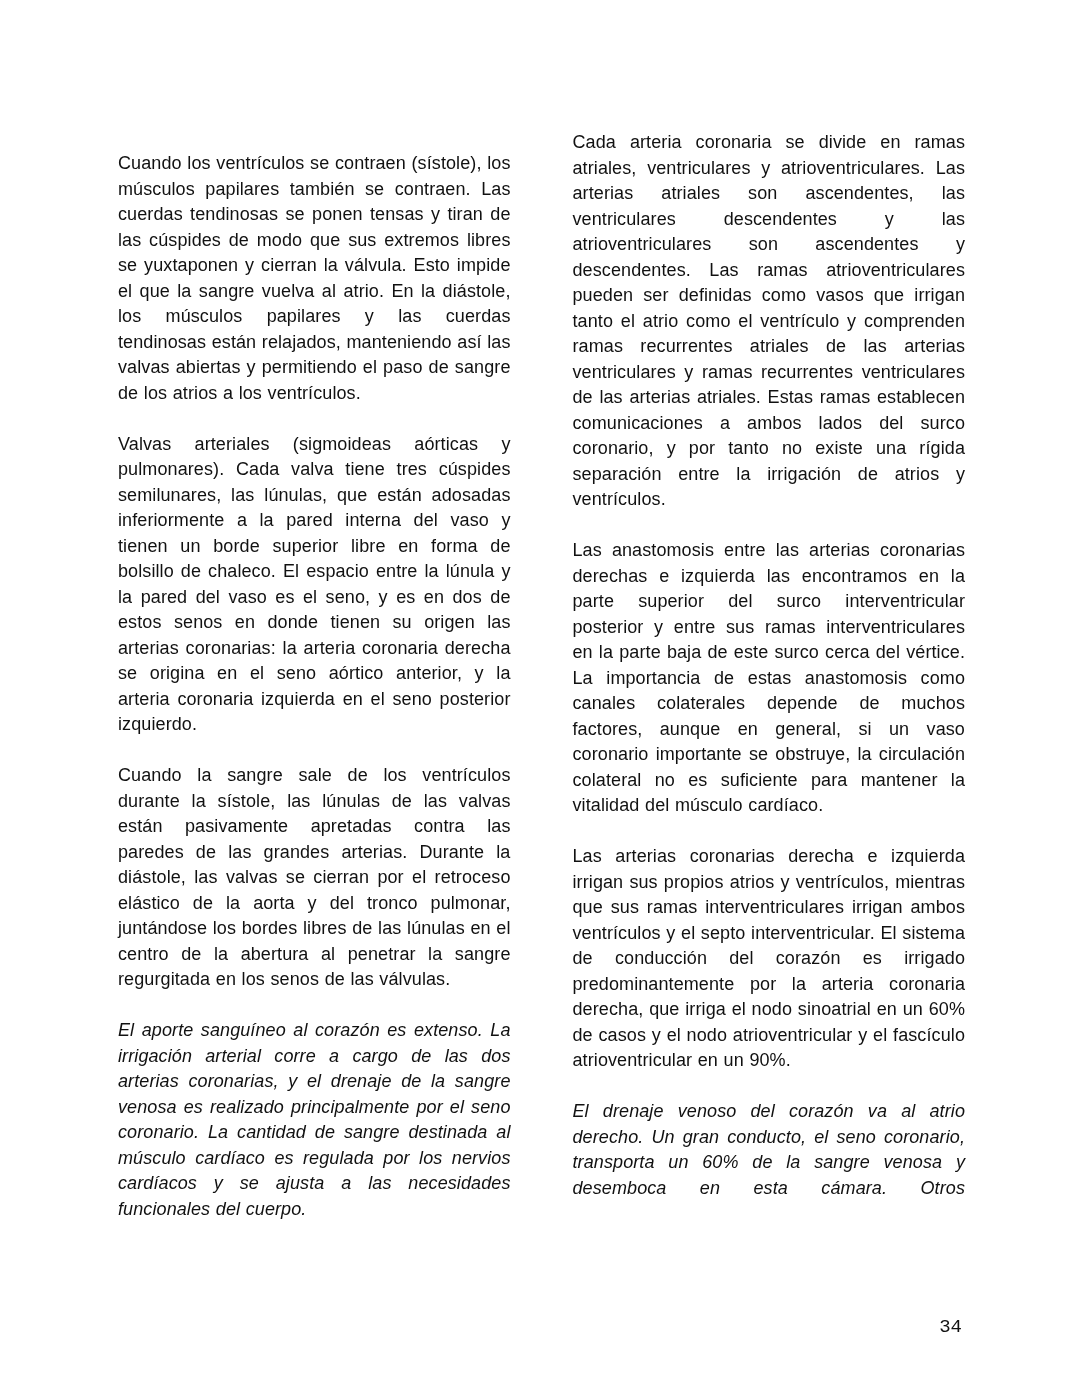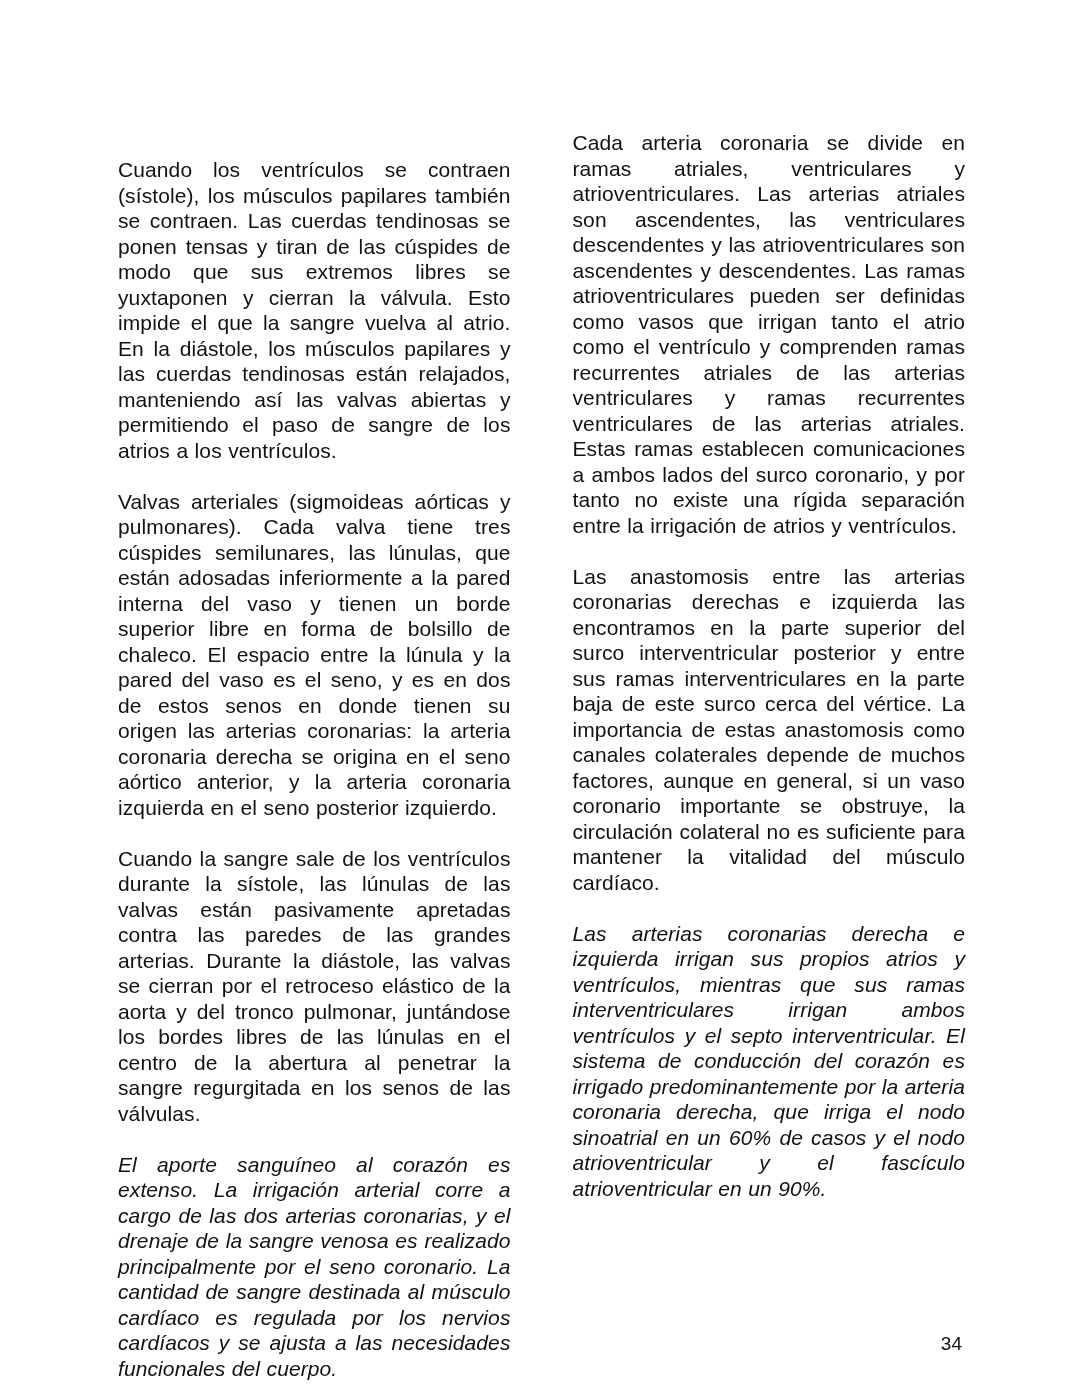--- a/index.html
+++ b/index.html
@@ -22,66 +22,68 @@
     padding: 130px 115px 0 118px;
   }
   .columns {
     display: flex;
     gap: 62px;
     align-items: flex-start;
   }
   .col {
     flex: 1 1 0;
     min-width: 0;
-    font-size: 21px;
+    font-size: 18px;
     line-height: 25.5px;
     text-align: justify;
     letter-spacing: 0.1px;
     word-spacing: 0.5px;
   }
   .col-left {
-    margin-top: 27px;
+    margin-top: 21px;
   }
   .col p {
     margin: 0 0 25.5px 0;
   }
   .col p:last-child {
     margin-bottom: 0;
     font-style: italic;
   }
   
   .col p.continues {
     text-align-last: justify;
   }
   .page-number {
     position: absolute;
     right: 118px;
-    bottom: 44px;
+    bottom: 60px;
     font-size: 19px;
     line-height: 1;
     color: #111111;
+    font-family: Liberation Mono, monospace;
   }
 </style>
 </head>
 <body>
 
 <div class="page">
 
   <div class="columns">
 
     <div class="col col-left">
       <p>Cuando los ventrículos se contraen (sístole), los músculos papilares también se contraen. Las cuerdas tendinosas se ponen tensas y tiran de las cúspides de modo que sus extremos libres se yuxtaponen y cierran la válvula. Esto impide el que la sangre vuelva al atrio. En la diástole, los músculos papilares y las cuerdas tendinosas están relajados, manteniendo así las valvas abiertas y permitiendo el paso de sangre de los atrios a los ventrículos.</p>
       <p>Valvas arteriales (sigmoideas aórticas y pulmonares). Cada valva tiene tres cúspides semilunares, las lúnulas, que están adosadas inferiormente a la pared interna del vaso y tienen un borde superior libre en forma de bolsillo de chaleco. El espacio entre la lúnula y la pared del vaso es el seno, y es en dos de estos senos en donde tienen su origen las arterias coronarias: la arteria coronaria derecha se origina en el seno aórtico anterior, y la arteria coronaria izquierda en el seno posterior izquierdo.</p>
       <p>Cuando la sangre sale de los ventrículos durante la sístole, las lúnulas de las valvas están pasivamente apretadas contra las paredes de las grandes arterias. Durante la diástole, las valvas se cierran por el retroceso elástico de la aorta y del tronco pulmonar, juntándose los bordes libres de las lúnulas en el centro de la abertura al penetrar la sangre regurgitada en los senos de las válvulas.</p>
       <p>El aporte sanguíneo al corazón es extenso. La irrigación arterial corre a cargo de las dos arterias coronarias, y el drenaje de la sangre venosa es realizado principalmente por el seno coronario. La cantidad de sangre destinada al músculo cardíaco es regulada por los nervios cardíacos y se ajusta a las necesidades funcionales del cuerpo.</p>
     </div>
 
     <div class="col col-right">
       <p>Cada arteria coronaria se divide en ramas atriales, ventriculares y atrioventriculares. Las arterias atriales son ascendentes, las ventriculares descendentes y las atrioventriculares son ascendentes y descendentes. Las ramas atrioventriculares pueden ser definidas como vasos que irrigan tanto el atrio como el ventrículo y comprenden ramas recurrentes atriales de las arterias ventriculares y ramas recurrentes ventriculares de las arterias atriales. Estas ramas establecen comunicaciones a ambos lados del surco coronario, y por tanto no existe una rígida separación entre la irrigación de atrios y ventrículos.</p>
       <p>Las anastomosis entre las arterias coronarias derechas e izquierda las encontramos en la parte superior del surco interventricular posterior y entre sus ramas interventriculares en la parte baja de este surco cerca del vértice. La importancia de estas anastomosis como canales colaterales depende de muchos factores, aunque en general, si un vaso coronario importante se obstruye, la circulación colateral no es suficiente para mantener la vitalidad del músculo cardíaco.</p>
       <p>Las arterias coronarias derecha e izquierda irrigan sus propios atrios y ventrículos, mientras que sus ramas interventriculares irrigan ambos ventrículos y el septo interventricular. El sistema de conducción del corazón es irrigado predominantemente por la arteria coronaria derecha, que irriga el nodo sinoatrial en un 60% de casos y el nodo atrioventricular y el fascículo atrioventricular en un 90%.</p>
+      <p class="continues">El drenaje venoso del corazón va al atrio derecho. Un gran conducto, el seno coronario, transporta un 60% de la sangre venosa y desemboca en esta cámara. Otros</p>
     </div>
 
   </div>
 
   <div class="page-number">34</div>
 
 </div>
 
 </body></html>

